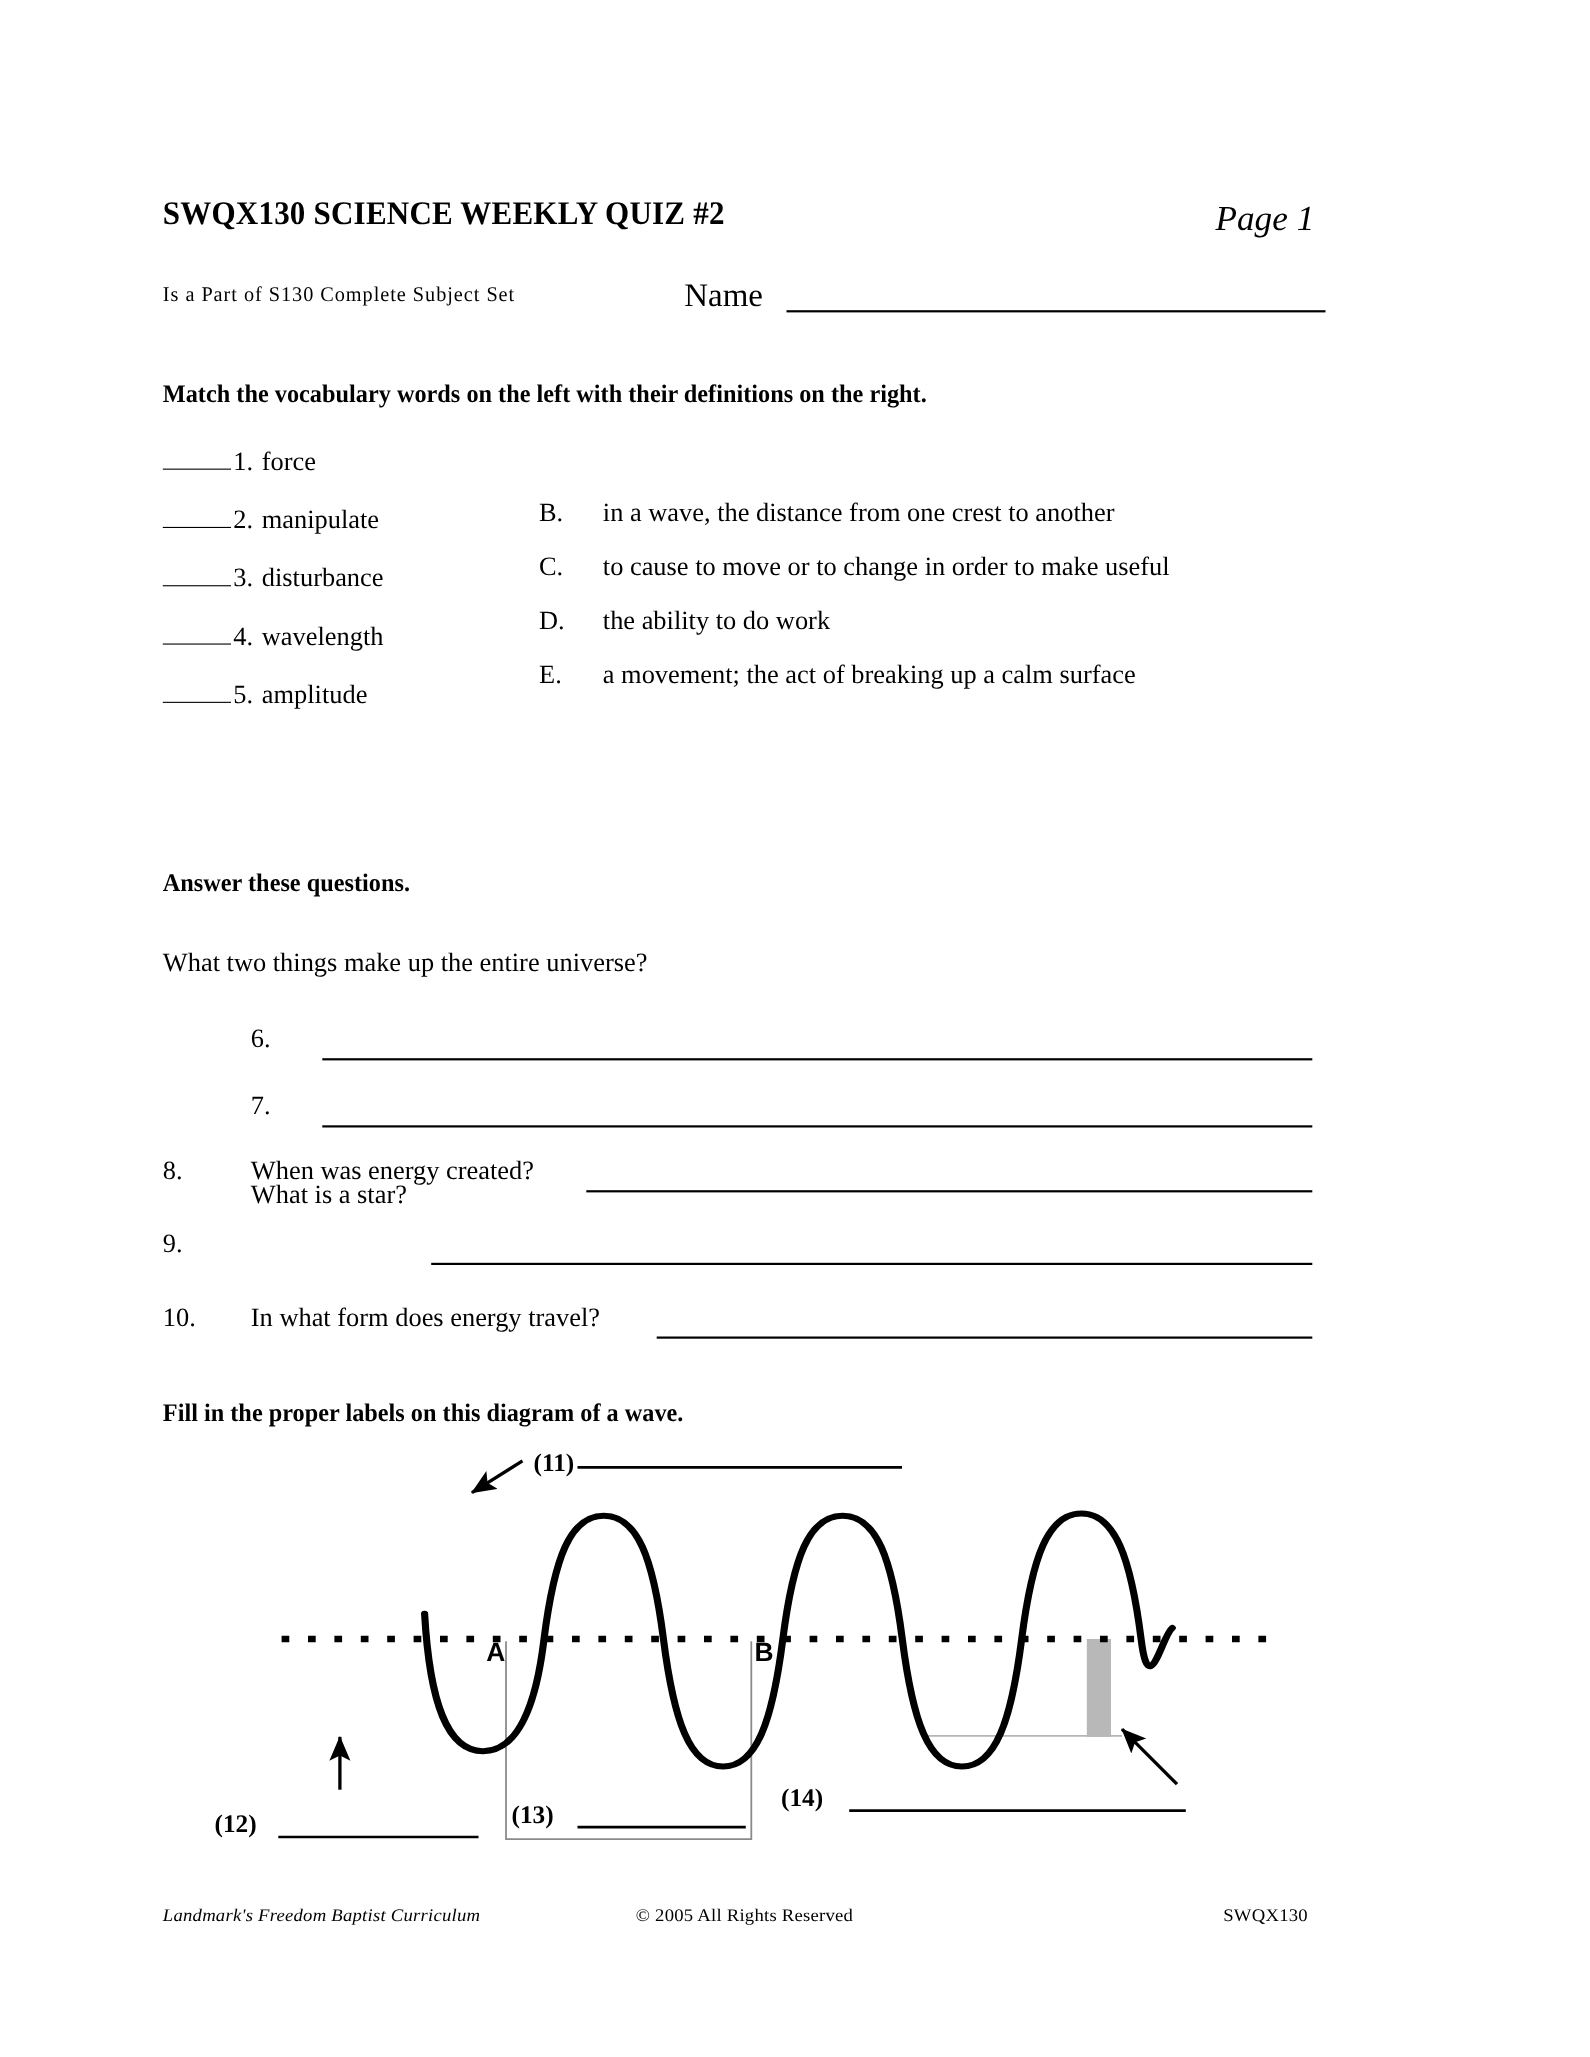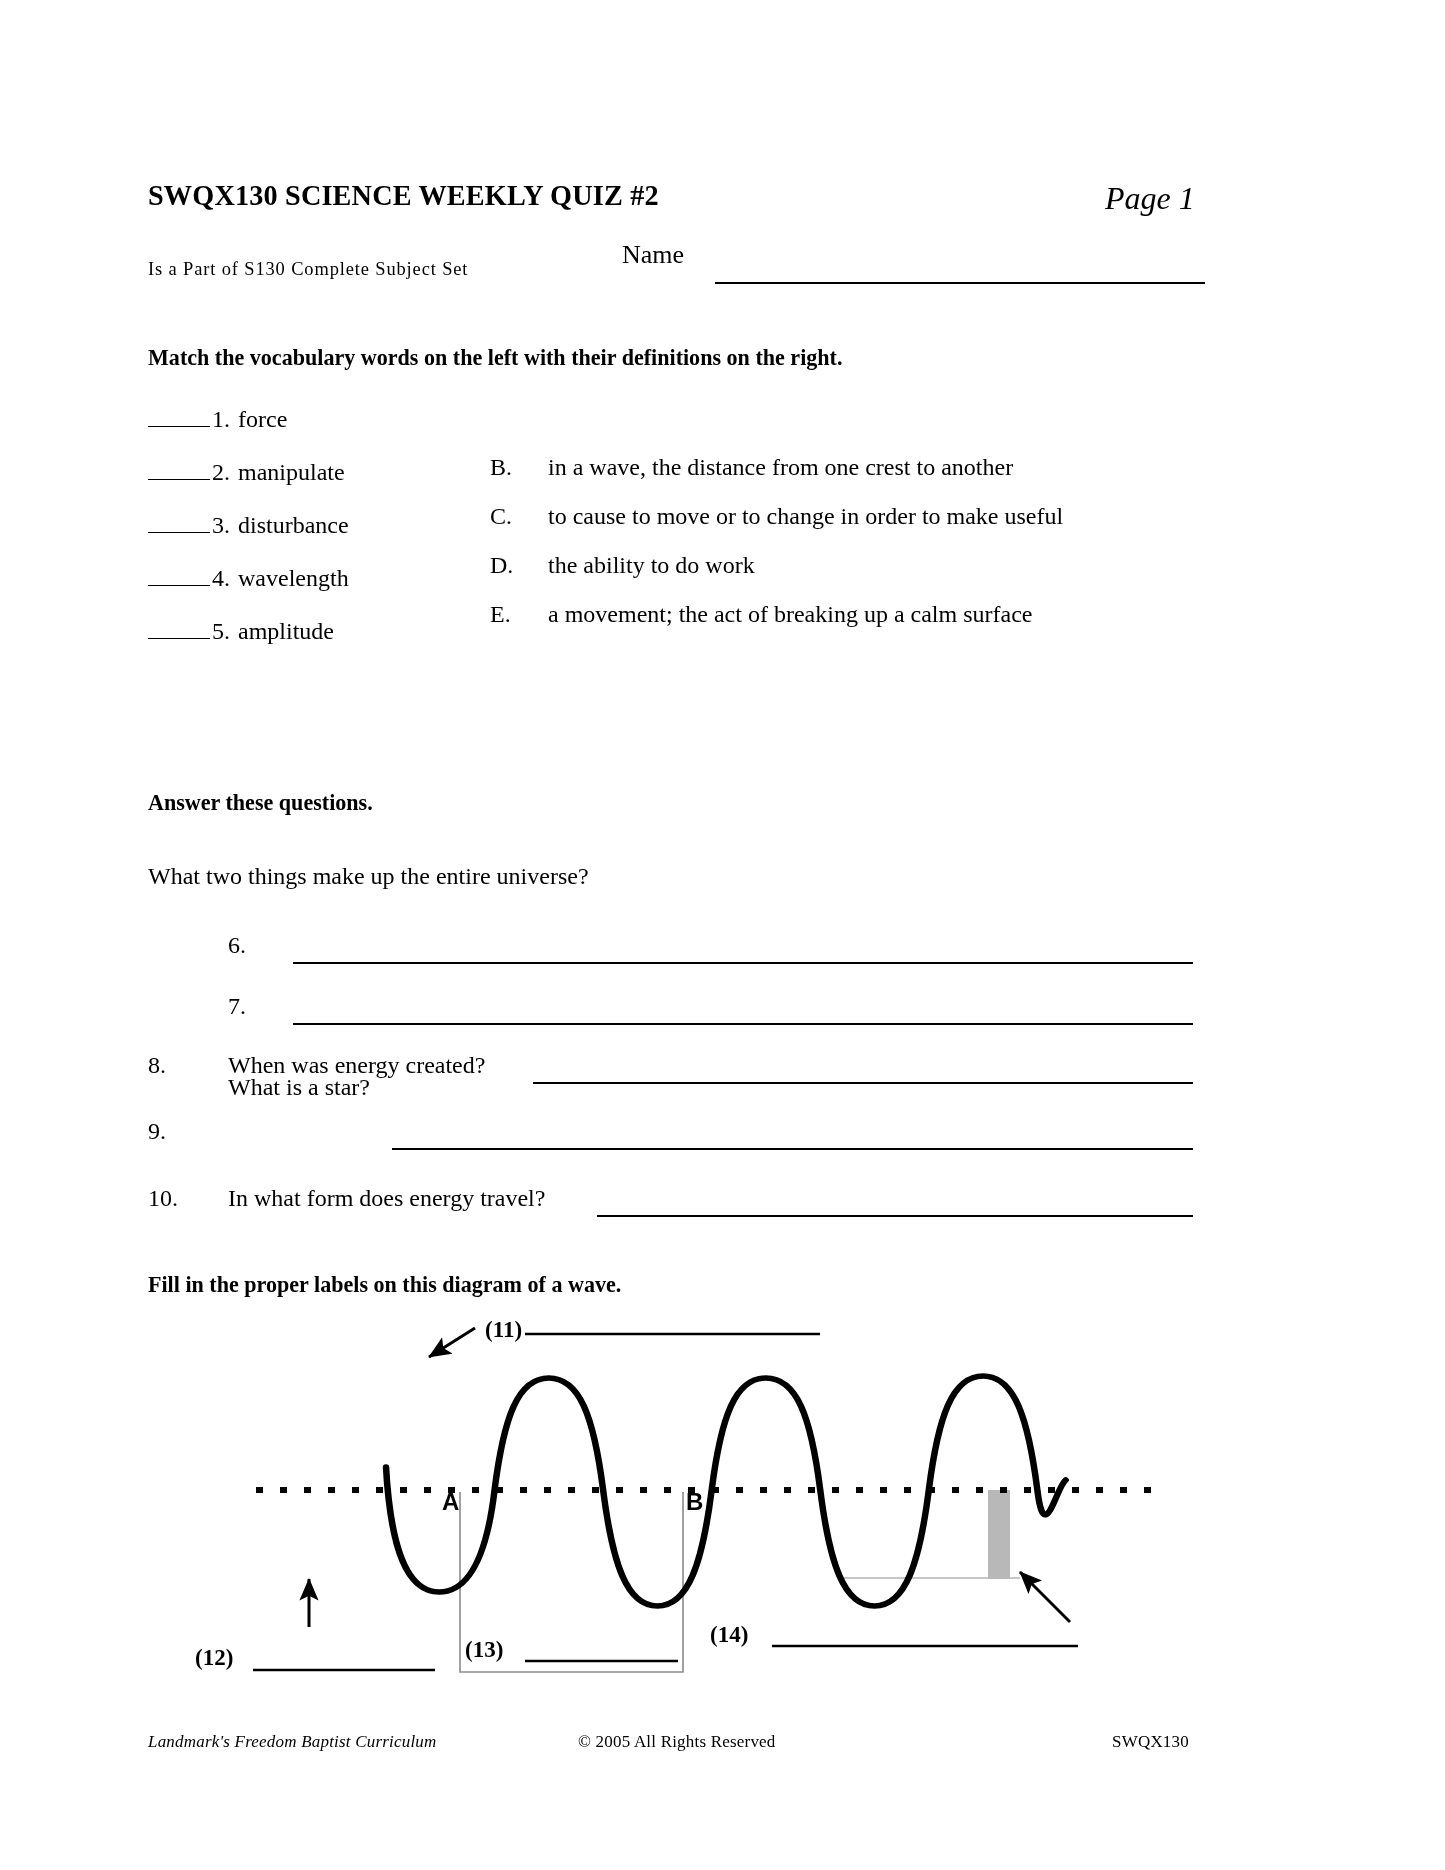--- a/index.html
+++ b/index.html
@@ -48,22 +48,22 @@
     top: 258px;
     font-size: 19px;
     letter-spacing: 0.9px;
     white-space: nowrap;
     transform: scaleX(0.97);
     transform-origin: left center;
   }
   .name-label {
     position: absolute;
     left: 622px;
-    top: 240px;
-    font-size: 26px;
+    top: 252px;
+    font-size: 30px;
     white-space: nowrap;
   }
   .name-rule {
     position: absolute;
     left: 715px;
     top: 282px;
     width: 490px;
     border-bottom: 2px solid #000;
   }
 

